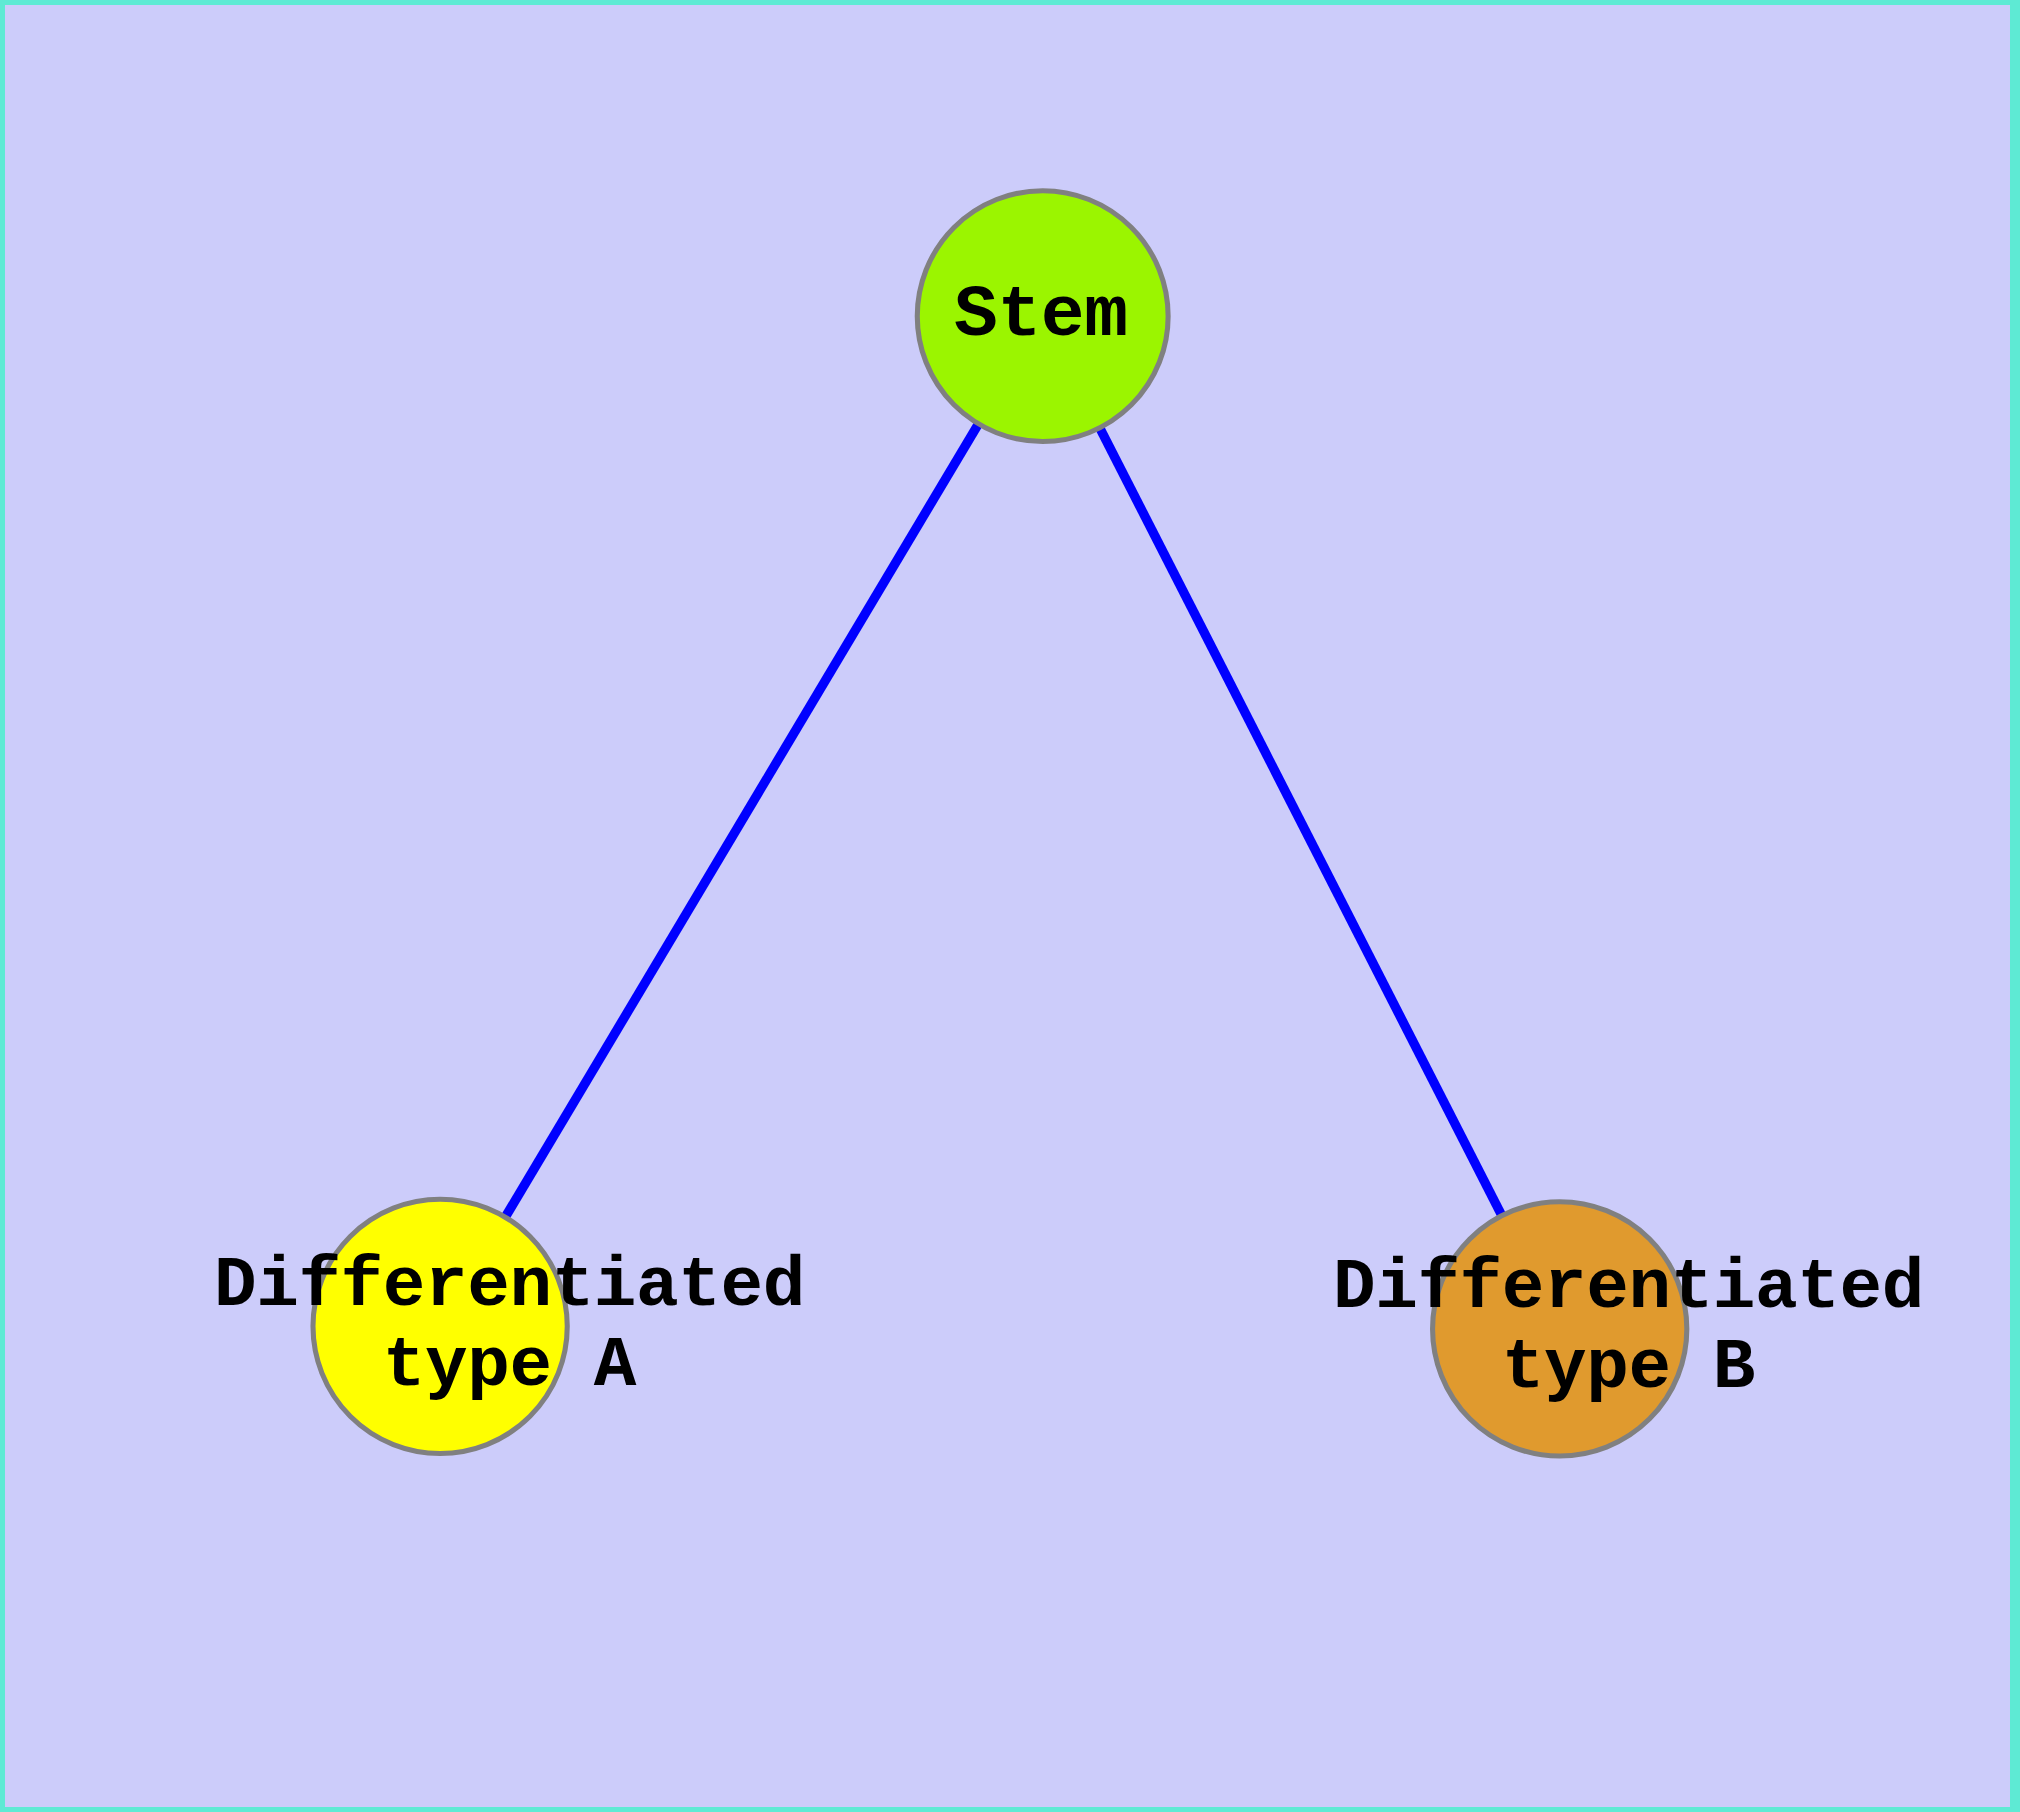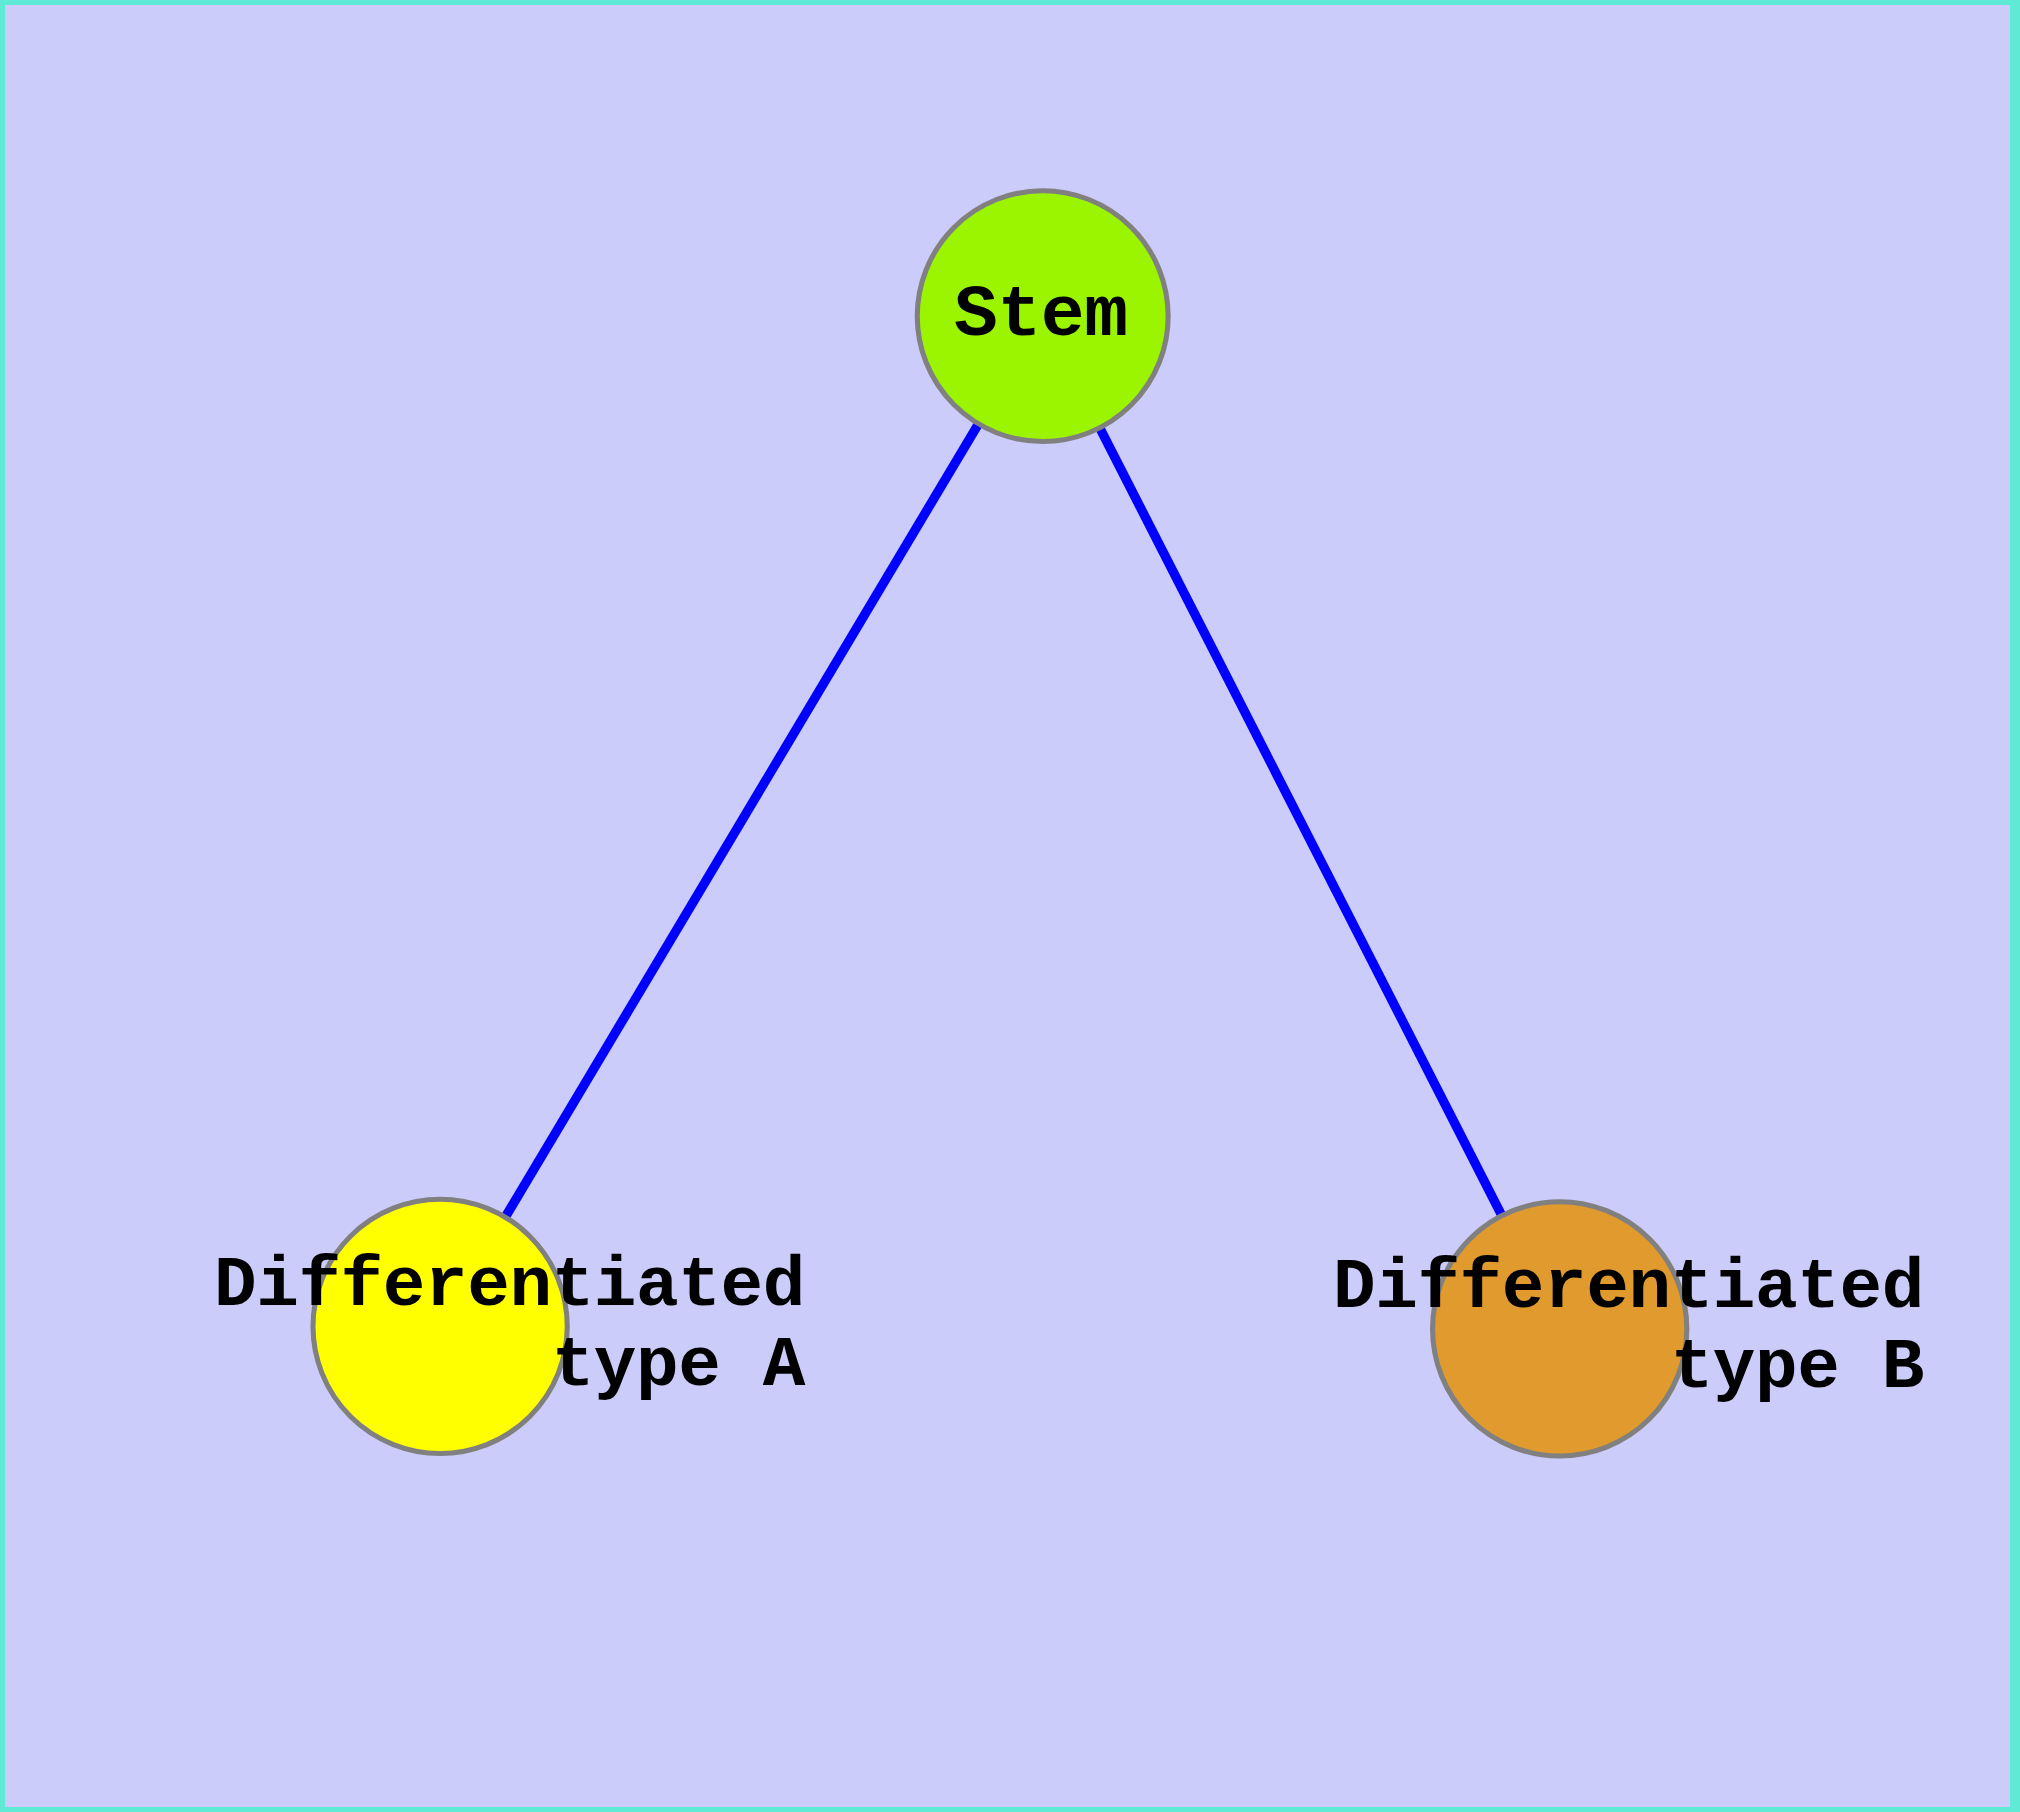--- a/index.html
+++ b/index.html
@@ -42,21 +42,20 @@
     white-space: pre;
     user-select: none;
     pointer-events: none;
     letter-spacing: -0.4px;
   }
   .node-label.root {
     font-size: 73px;
   }
   .node-label.leaf {
     font-size: 71px;
-    text-align: right;
   }
 </style>
 </head>
 <body>
 
 <div id="canvas">
 
   <div id="plot-area"></div>
 
   <svg id="graph-svg" viewBox="0 0 2384 2138" xmlns="http://www.w3.org/2000/svg">

